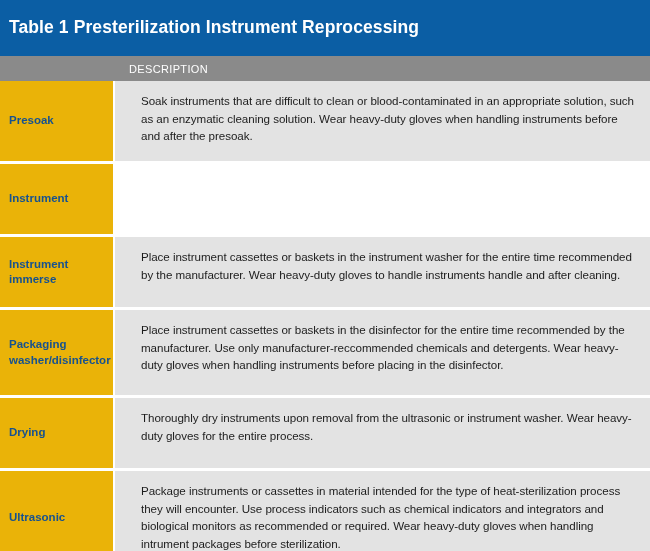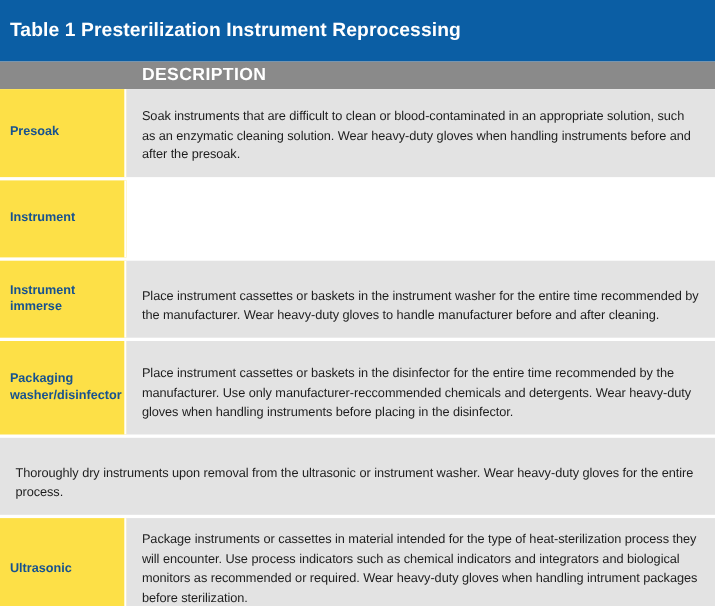--- a/index.html
+++ b/index.html
@@ -56,22 +56,22 @@
     font-size: 11px;
     font-weight: bold;
     letter-spacing: 0.35px;
     margin-top: 45px;
   }
   .col-header .ch-desc {
     flex: 1;
     box-sizing: border-box;
     padding-left: 14px;
     color: #ffffff;
-    font-size: 16px;
-    font-weight: bold;
+    font-size: 11px;
+    font-weight: normal;
     letter-spacing: 0.35px;
   }
 
   
   .table-body {
     height: 470px;
     box-sizing: border-box;
     background: #ffffff;
   }
 
@@ -81,40 +81,40 @@
     background: #ffffff;
   }
   .row + .row {
     border-top: 3px solid #ffffff;
   }
 
   .cell-proc {
     width: 115px;
     flex: 0 0 115px;
     box-sizing: border-box;
-    background: #fde047;
+    background: #eab308;
     padding: 6px 6px 6px 9px;
     display: flex;
     align-items: center;
     border-right: 2px solid #ffffff;
   }
   .proc-label {
     color: #17528f;
     font-size: 11.5px;
     font-weight: bold;
     line-height: 1.32;
   }
 
   .cell-desc {
     flex: 1 1 auto;
     box-sizing: border-box;
     background: #e3e3e3;
-    padding: 11px 14px 11px 14px;
+    padding: 11px 14px 11px 26px;
     display: flex;
-    align-items: flex-end;
+    align-items: flex-start;
   }
   .desc-text {
     color: #1c1c1c;
     font-size: 11.6px;
     line-height: 1.53;
     letter-spacing: -0.05px;
   }
 
   
   .row-h1 { min-height: 80px; }
@@ -153,34 +153,37 @@
       <div class="cell-proc">
         <span class="proc-label">Instrument</span>
       </div>
     </div>
 
     <div class="row row-h3">
       <div class="cell-proc">
         <span class="proc-label">Instrument immerse</span>
       </div>
       <div class="cell-desc">
-        <span class="desc-text">Place instrument cassettes or baskets in the instrument washer for the entire time recommended by the manufacturer. Wear heavy-duty gloves to handle manufacturer before and after cleaning.</span>
+        <span class="desc-text">Place instrument cassettes or baskets in the instrument washer for the entire time recommended by the manufacturer. Wear heavy-duty gloves to handle instruments handle and after cleaning.</span>
       </div>
     </div>
 
     <div class="row row-h4">
       <div class="cell-proc">
         <span class="proc-label">Packaging washer/disinfector</span>
       </div>
       <div class="cell-desc">
         <span class="desc-text">Place instrument cassettes or baskets in the disinfector for the entire time recommended by the manufacturer. Use only manufacturer-reccommended chemicals and detergents. Wear heavy-duty gloves when handling instruments before placing in the disinfector.</span>
       </div>
     </div>
 
     <div class="row row-h5">
+      <div class="cell-proc">
+        <span class="proc-label">Drying</span>
+      </div>
       <div class="cell-desc">
         <span class="desc-text">Thoroughly dry instruments upon removal from the ultrasonic or instrument washer. Wear heavy-duty gloves for the entire process.</span>
       </div>
     </div>
 
     <div class="row row-h6">
       <div class="cell-proc">
         <span class="proc-label">Ultrasonic</span>
       </div>
       <div class="cell-desc">

